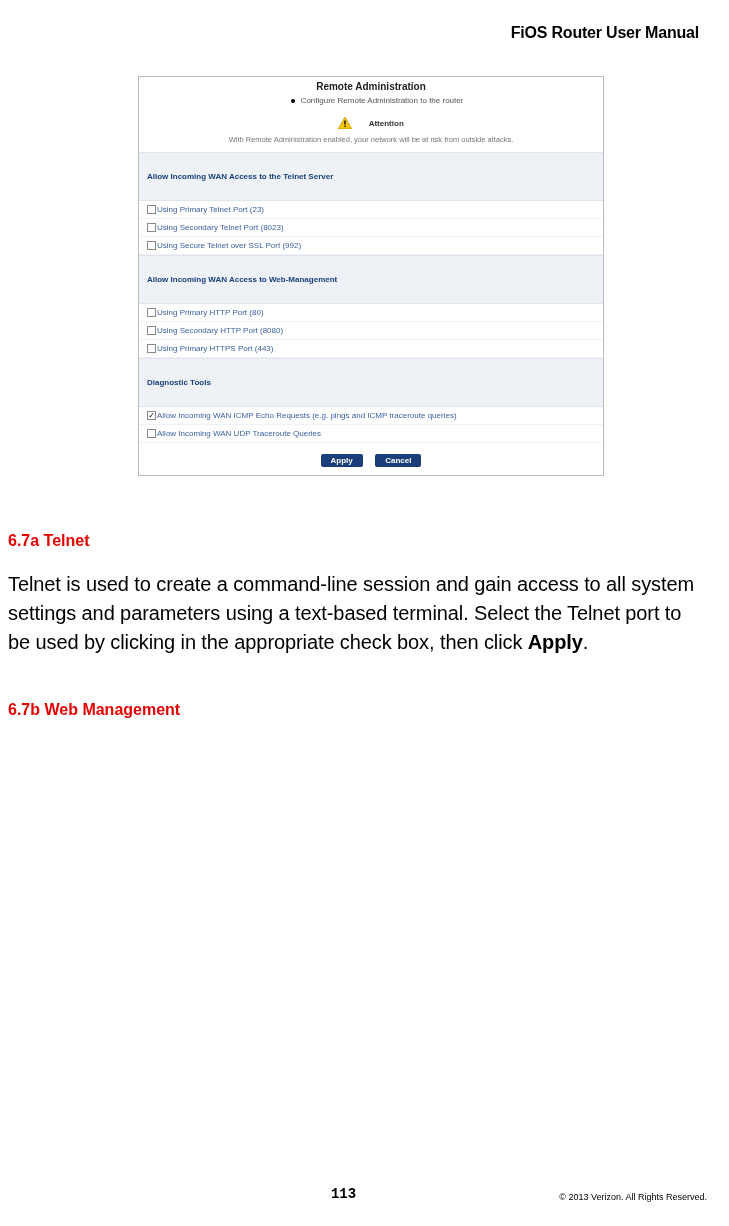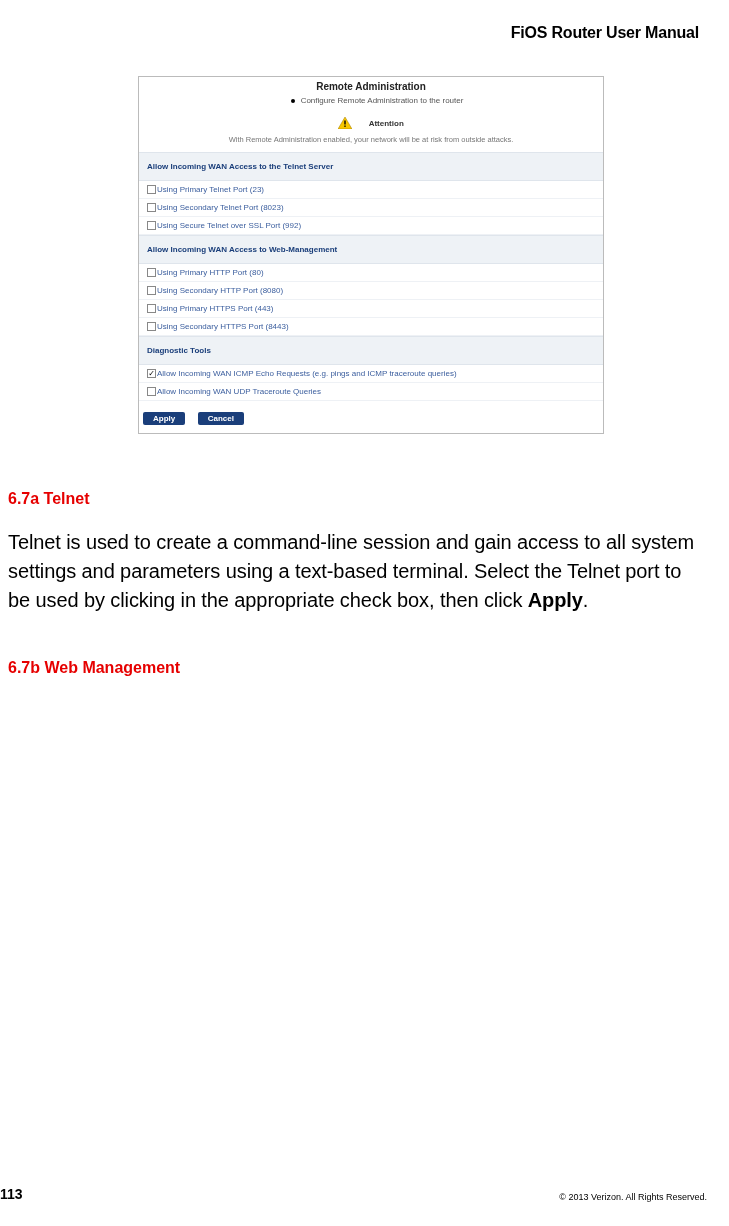--- a/index.html
+++ b/index.html
@@ -9,30 +9,30 @@
   .intro { margin-top: 66px; font-size: 17px; line-height: 1.45; letter-spacing: -0.1px; }
   .intro b { font-weight: 700; }
   .shot-wrap { margin: 34px 0 0 130px; width: 466px; border: 1px solid #bbb; background: #fff; font-family: Verdana, Arial, sans-serif; }
   .shot-title { text-align: center; font-weight: 700; font-size: 10px; color: #222; padding: 4px 0 2px; }
   .shot-sub { font-size: 8px; color: #555; padding: 2px 6px 6px 18px; text-align: center; }
   .shot-sub .bullet { display:inline-block; width:4px; height:4px; background:#000; border-radius:50%; vertical-align: middle; margin-right:6px; }
   .attn { text-align: center; padding: 4px 0 0; }
   .attn-icon { display:inline-block; }
   .attn-label { font-size:8px; font-weight:700; color:#333; vertical-align: 3px; margin-left:12px; }
   .attn-text { font-size: 7.5px; color:#777; text-align:center; padding: 2px 6px 8px 6px; }
-  .section-hdr { background: #eef2f6; font-size: 8px; font-weight: 700; color: #1a3e7a; padding: 9px 8px; border-top:1px solid #dfe5ec; border-bottom:1px solid #dfe5ec; }
+  .section-hdr { background: #eef2f6; font-size: 8px; font-weight: 700; color: #1a3e7a; padding: 19px 8px; border-top:1px solid #dfe5ec; border-bottom:1px solid #dfe5ec; }
   .row { font-size: 8px; color:#3b5e9e; padding:4px 8px; border-bottom:1px solid #eef1f5; display:flex; align-items:center; gap:1px; }
   .row:last-child { border-bottom:none; }
   .cb { width:9px; height:9px; border:1px solid #888; background:#fff; display:inline-flex; align-items:center; justify-content:center; font-size:8px; line-height:1; color:#000; }
-  .btn-row { text-align:left; padding:6px 0 8px; }
+  .btn-row { text-align:center; padding:6px 0 8px; }
   .pill { display:inline-block; background:#1a3e7a; color:#fff; font-size:8px; font-weight:700; padding:2px 10px; border-radius:2px; margin:0 4px; }
   .h-red { color:#e60000; font-weight:700; font-size:16px; margin-top:56px; }
   .body-p { font-size:20px; line-height:1.45; margin-top:20px; letter-spacing:-0.1px; }
   .h-red-2 { color:#e60000; font-weight:700; font-size:16px; margin-top:44px; }
-  .page-num { position:absolute; bottom:24px; left:0; width:687px; font-weight:900; font-size:14px; }
+  .page-num { position:absolute; bottom:24px; left:0; width:687px; text-align:center; font-weight:900; font-size:14px;font-family:Liberation Mono, monospace; }
   .copyright { position:absolute; bottom:24px; right:22px; font-size:9px; }
 </style>
 </head>
 <body>
 
 <div class="page">
 
   <div class="doc-header">FiOS Router User Manual</div>
 
 
@@ -73,24 +73,20 @@
         <span>Using Primary HTTP Port (80)</span>
       </div>
     <div class="row">
         <span class="cb"></span>
         <span>Using Secondary HTTP Port (8080)</span>
       </div>
     <div class="row">
         <span class="cb"></span>
         <span>Using Primary HTTPS Port (443)</span>
       </div>
-    <div class="row">
-        <span class="cb"></span>
-        <span>Using Secondary HTTPS Port (8443)</span>
-      </div>
 
     <div class="section-hdr">Diagnostic Tools</div>
     <div class="row">
         <span class="cb">✓</span>
         <span>Allow Incoming WAN ICMP Echo Requests (e.g. pings and ICMP traceroute queries)</span>
       </div>
     <div class="row">
         <span class="cb"></span>
         <span>Allow Incoming WAN UDP Traceroute Queries</span>
       </div>

